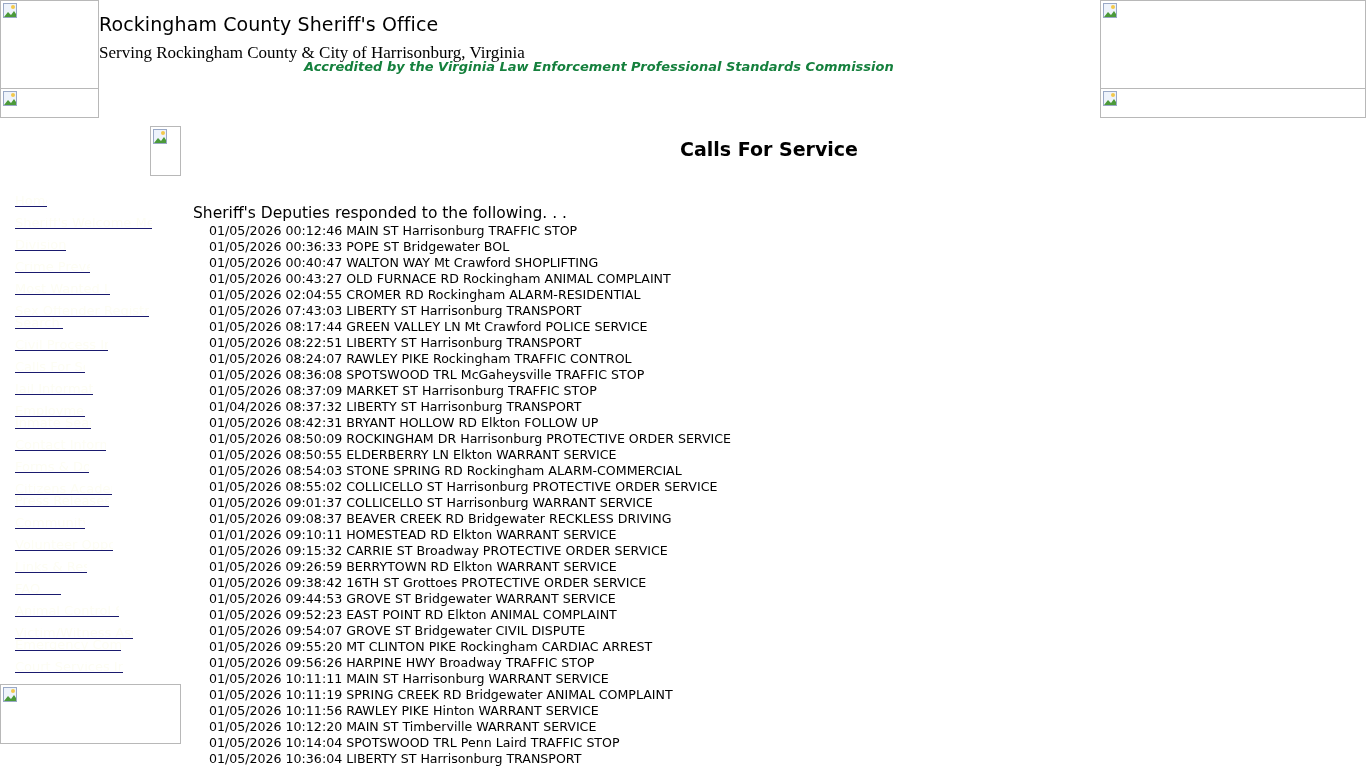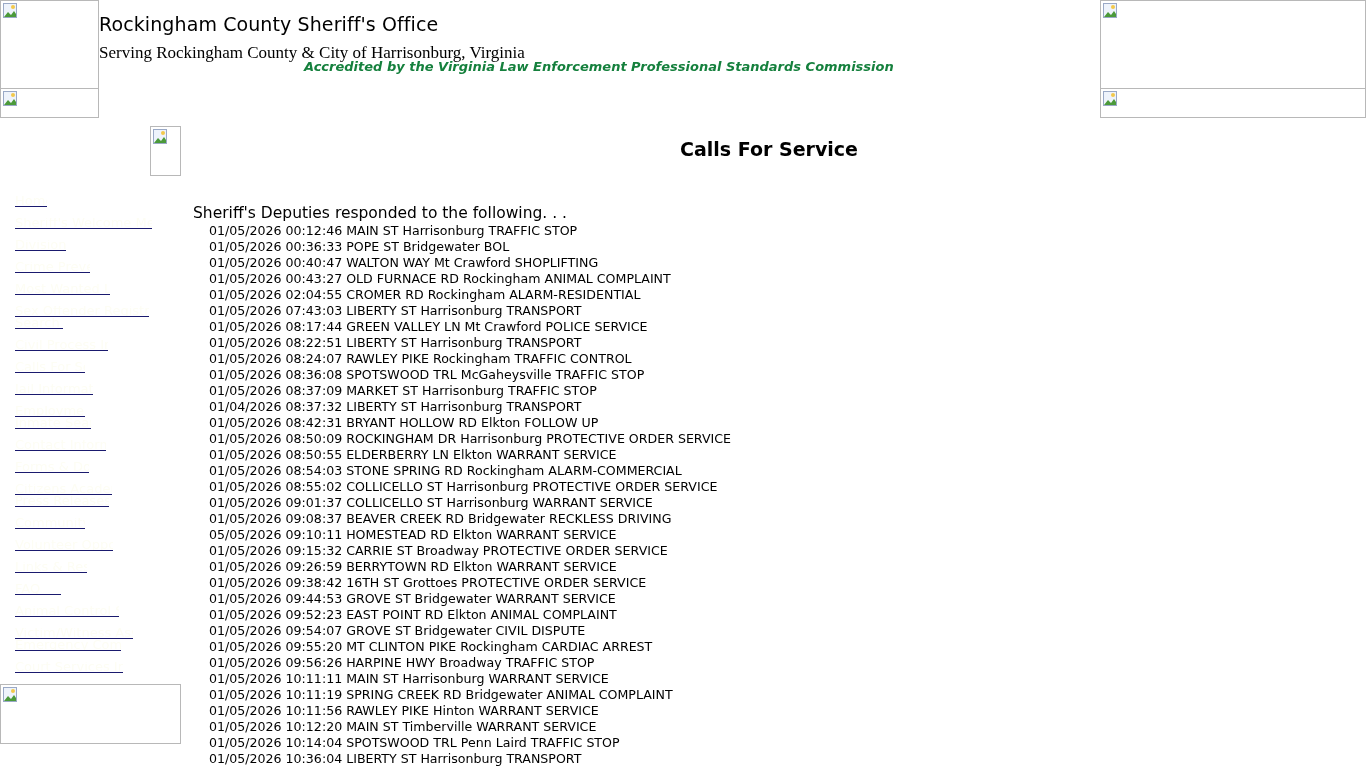--- a/index.html
+++ b/index.html
@@ -122,21 +122,21 @@
     <li>01/05/2026 08:36:08 SPOTSWOOD TRL McGaheysville TRAFFIC STOP</li>
     <li>01/05/2026 08:37:09 MARKET ST Harrisonburg TRAFFIC STOP</li>
     <li>01/04/2026 08:37:32 LIBERTY ST Harrisonburg TRANSPORT</li>
     <li>01/05/2026 08:42:31 BRYANT HOLLOW RD Elkton FOLLOW UP</li>
     <li>01/05/2026 08:50:09 ROCKINGHAM DR Harrisonburg PROTECTIVE ORDER SERVICE</li>
     <li>01/05/2026 08:50:55 ELDERBERRY LN Elkton WARRANT SERVICE</li>
     <li>01/05/2026 08:54:03 STONE SPRING RD Rockingham ALARM-COMMERCIAL</li>
     <li>01/05/2026 08:55:02 COLLICELLO ST Harrisonburg PROTECTIVE ORDER SERVICE</li>
     <li>01/05/2026 09:01:37 COLLICELLO ST Harrisonburg WARRANT SERVICE</li>
     <li>01/05/2026 09:08:37 BEAVER CREEK RD Bridgewater RECKLESS DRIVING</li>
-    <li>05/05/2026 09:10:11 HOMESTEAD RD Elkton WARRANT SERVICE</li>
+    <li>01/01/2026 09:10:11 HOMESTEAD RD Elkton WARRANT SERVICE</li>
     <li>01/05/2026 09:15:32 CARRIE ST Broadway PROTECTIVE ORDER SERVICE</li>
     <li>01/05/2026 09:26:59 BERRYTOWN RD Elkton WARRANT SERVICE</li>
     <li>01/05/2026 09:38:42 16TH ST Grottoes PROTECTIVE ORDER SERVICE</li>
     <li>01/05/2026 09:44:53 GROVE ST Bridgewater WARRANT SERVICE</li>
     <li>01/05/2026 09:52:23 EAST POINT RD Elkton ANIMAL COMPLAINT</li>
     <li>01/05/2026 09:54:07 GROVE ST Bridgewater CIVIL DISPUTE</li>
     <li>01/05/2026 09:55:20 MT CLINTON PIKE Rockingham CARDIAC ARREST</li>
     <li>01/05/2026 09:56:26 HARPINE HWY Broadway TRAFFIC STOP</li>
     <li>01/05/2026 10:11:11 MAIN ST Harrisonburg WARRANT SERVICE</li>
     <li>01/05/2026 10:11:19 SPRING CREEK RD Bridgewater ANIMAL COMPLAINT</li>

